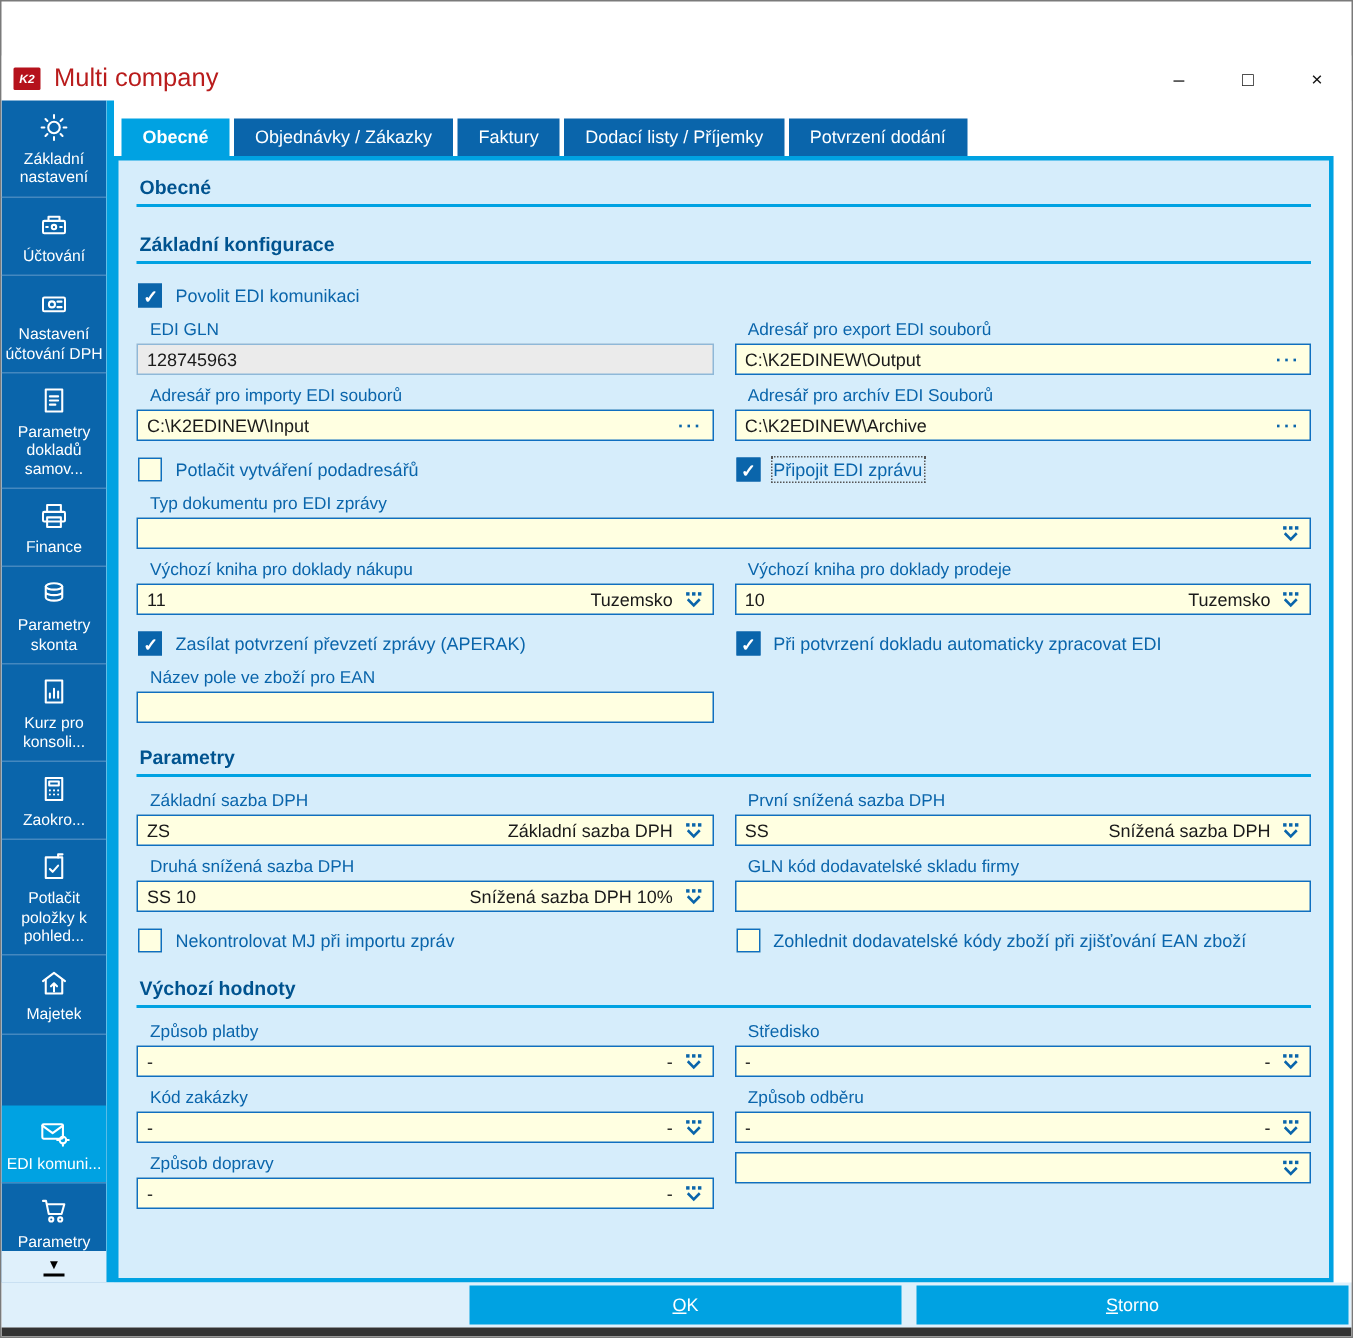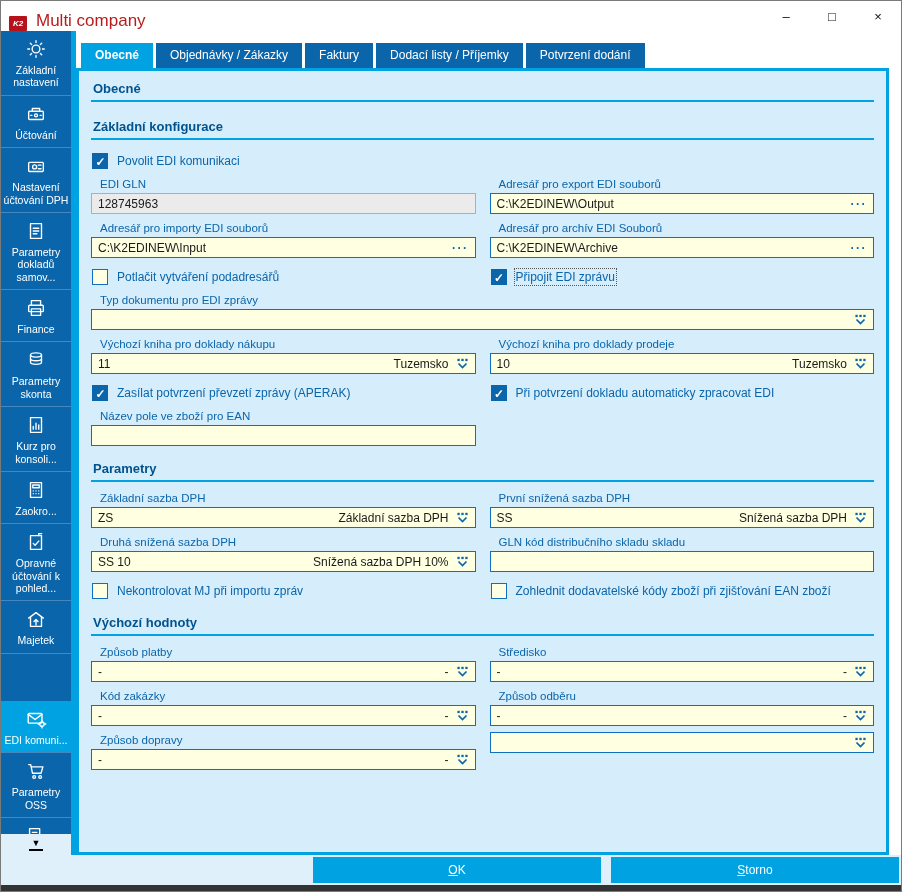--- a/index.html
+++ b/index.html
@@ -4,21 +4,21 @@
 <style>
   * { box-sizing: border-box; margin: 0; padding: 0; }
   html,body { background:#8a8a8a; }
   .window {
     width: 902px; height: 892px; margin: 0 auto;
     display: flex; flex-direction: column;
     font-family: "Liberation Sans", sans-serif;
     border: 1px solid #7a7a7a; background: #fff; overflow: hidden;
   }
   
-  .titlebar { height: 30px; flex: 0 0 30px; background: #fff; display: flex; align-items: flex-end; padding-left: 8px; }
+  .titlebar { height: 30px; flex: 0 0 30px; background: #fff; display: flex; align-items: center; padding-left: 8px; margin-top: 36px; }
   .logo { width: 18px; height: 15px; background: #b5121c; color: #fff; font-size: 8px; font-weight: bold;
           display: flex; align-items: center; justify-content: center; border-radius: 1px; font-style: italic; }
   .title { margin-left: 9px; font-size: 17px; color: #b91c1c; }
   .controls { margin-left: auto; display: flex; height: 100%; }
   .ctrl { width: 46px; display: flex; align-items: center; justify-content: center; font-size: 13px; color: #101010; }
   
   .main { flex: 1 1 auto; display: flex; min-height: 0; background: #fff; }
   .sidebar { width: 70px; flex: 0 0 70px; display: flex; flex-direction: column; background: #0a65ab; }
   .side-items { flex: 1 1 auto; display: flex; flex-direction: column; overflow: hidden; }
   .side-item { display: flex; flex-direction: column; align-items: center; gap: 4px;
@@ -144,21 +144,21 @@
               <path d="M9 13h.01M12 13h.01M15 13h.01M9 16h.01M12 16h.01M15 16h.01"></path>
             </svg>
           <span class="lbl">Zaokro...</span>
         </div>
         <div class="side-item">
           <svg viewBox="0 0 24 24">
               <rect x="6" y="5" width="12" height="15"></rect>
               <path d="M9 13.5l2 2 4-4.5"></path>
               <path d="M15 5V2.8h3.2"></path>
             </svg>
-          <span class="lbl">Opravné účtování k pohled...</span>
+          <span class="lbl">Potlačit položky k pohled...</span>
         </div>
         <div class="side-item">
           <svg viewBox="0 0 24 24">
               <path d="M4 11l8-6 8 6"></path>
               <path d="M6 10v10h12V10"></path>
               <path d="M12 18.5v-5.5M9.8 14.8l2.2-2.2 2.2 2.2"></path>
             </svg>
           <span class="lbl">Majetek</span>
         </div>
         <div class="side-item selected">
@@ -411,21 +411,21 @@
                         <rect x="9.3" y="0.8" width="2.3" height="2.3"></rect>
                       </g>
                       <path d="M2.5 5.5L6.5 9.6L10.5 5.5" fill="none" stroke="#0a65ab" stroke-width="1.7"></path>
                     </svg>
                   </span>
               </div>
             </div>
           </div>
           <div class="fcol">
             <div class="field">
-              <span class="flabel">GLN kód distribučního skladu skladu</span>
+              <span class="flabel">GLN kód dodavatelské skladu firmy</span>
               <div class="finput">
                 <span class="fval"></span>
               </div>
             </div>
           </div>
         </div>
 
         <div class="frow">
           <div class="fcol">
             <div class="check">

